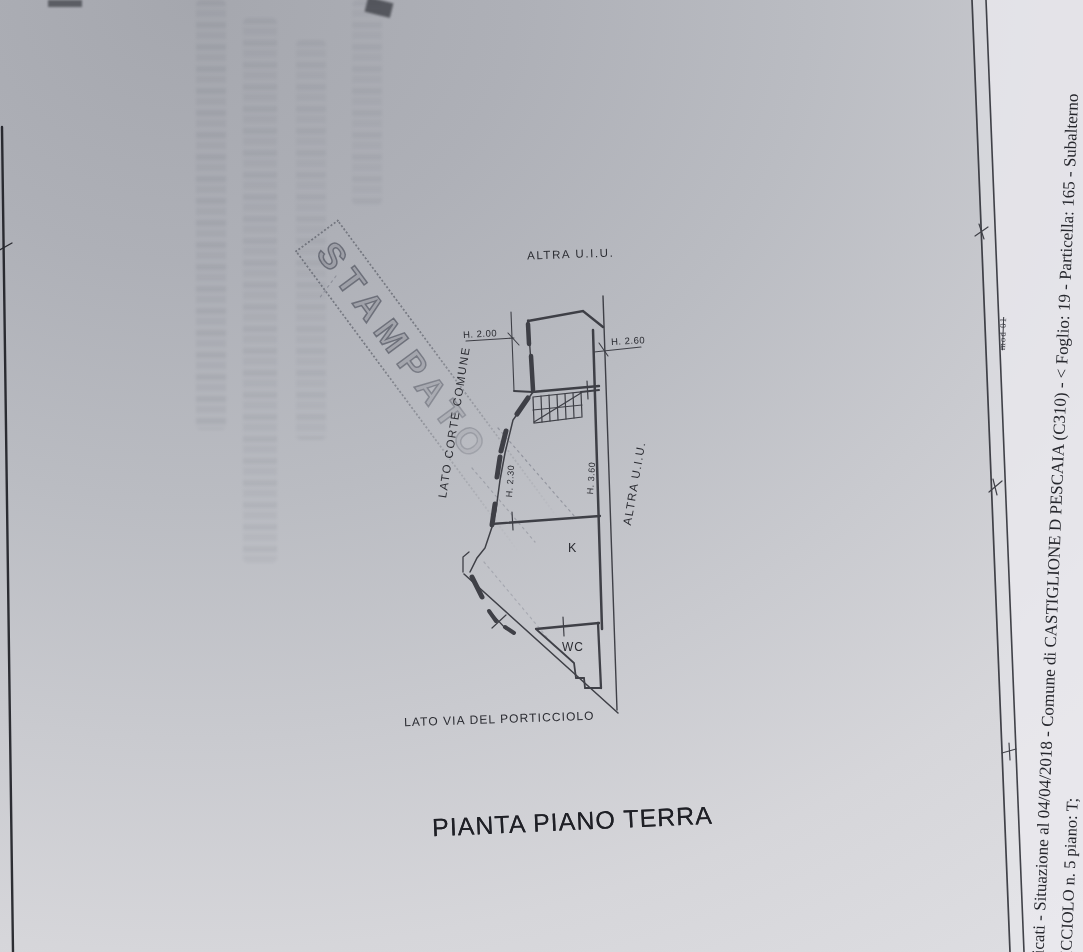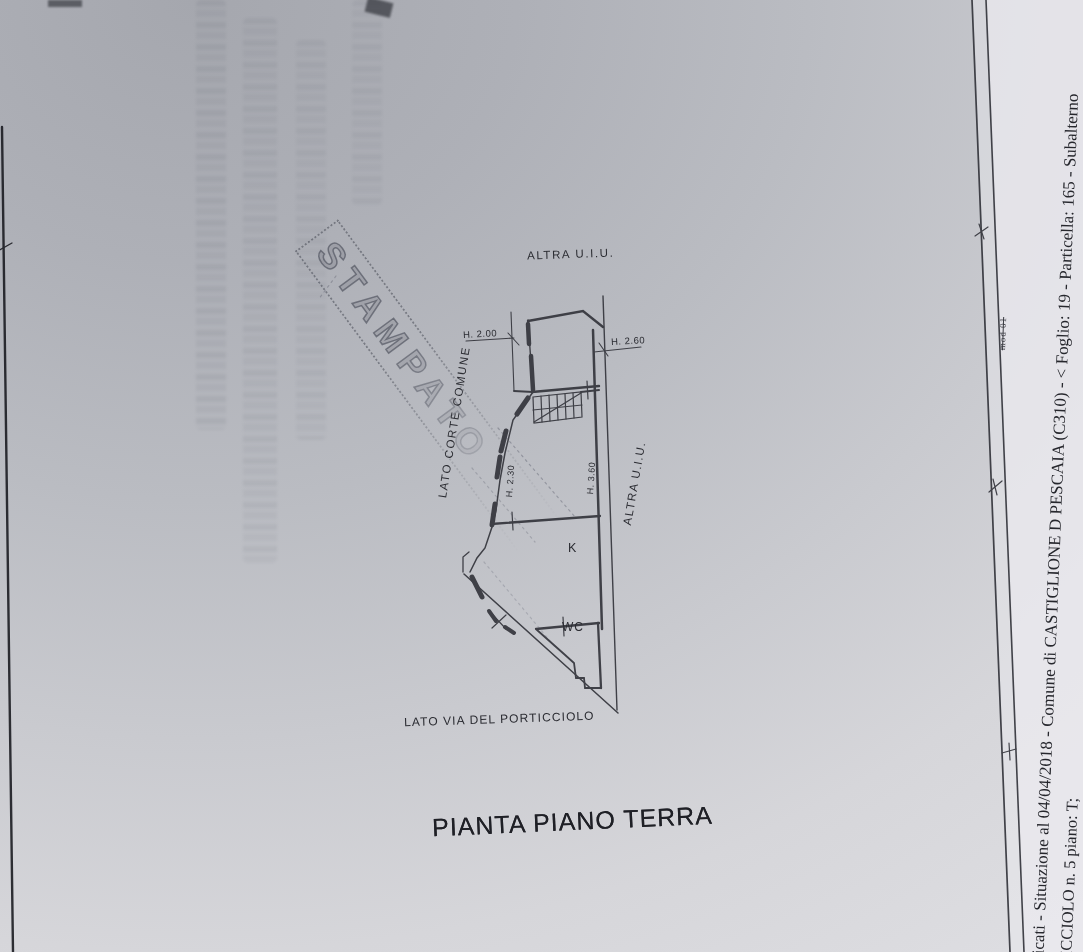--- a/index.html
+++ b/index.html
@@ -155,21 +155,21 @@
   <div class="lbl" style="left:463px;top:328px;font-size:9.5px;transform:rotate(-3deg);letter-spacing:.5px;">H. 2.00</div>
 
   <div class="lbl" style="left:611px;top:335px;font-size:9.5px;transform:rotate(-3deg);letter-spacing:.5px;">H. 2.60</div>
 
   <div class="lbl rotup" style="left:504px;top:497px;font-size:9px;transform:rotate(-86deg);letter-spacing:.5px;">H. 2.30</div>
 
   <div class="lbl rotup" style="left:585px;top:494px;font-size:9px;transform:rotate(-86deg);letter-spacing:.5px;">H. 3.60</div>
 
   <div class="lbl" style="left:568px;top:541px;font-size:12.5px;">K</div>
 
-  <div class="lbl" style="left:562px;top:620px;font-size:12px;letter-spacing:1px;">WC</div>
+  <div class="lbl" style="left:562px;top:640px;font-size:12px;letter-spacing:1px;">WC</div>
 
   <div class="lbl" style="left:404px;top:712px;font-size:12px;letter-spacing:1.1px;transform:rotate(-2deg);">LATO VIA DEL PORTICCIOLO</div>
 
   <div class="lbl title" style="left:432px;top:807px;">PIANTA PIANO TERRA</div>
 
   <div class="lbl serif rotup" style="left:1028px;top:968px;font-size:17px;transform:rotate(-87.7deg);color:#26272d;">bricati - Situazione al 04/04/2018 - Comune di CASTIGLIONE D PESCAIA (C310) - &lt; Foglio: 19 - Particella: 165 - Subalterno</div>
 
   <div class="lbl serif rotup" style="left:1056px;top:966px;font-size:16.5px;transform:rotate(-87.7deg);color:#26272d;">TICCIOLO n. 5 piano: T;</div>
 
   <div class="lbl serif rotup" style="left:997px;top:350px;font-size:9px;transform:rotate(-88deg);text-decoration:line-through;letter-spacing:1px;color:#3a3b42;">mod 01</div>

